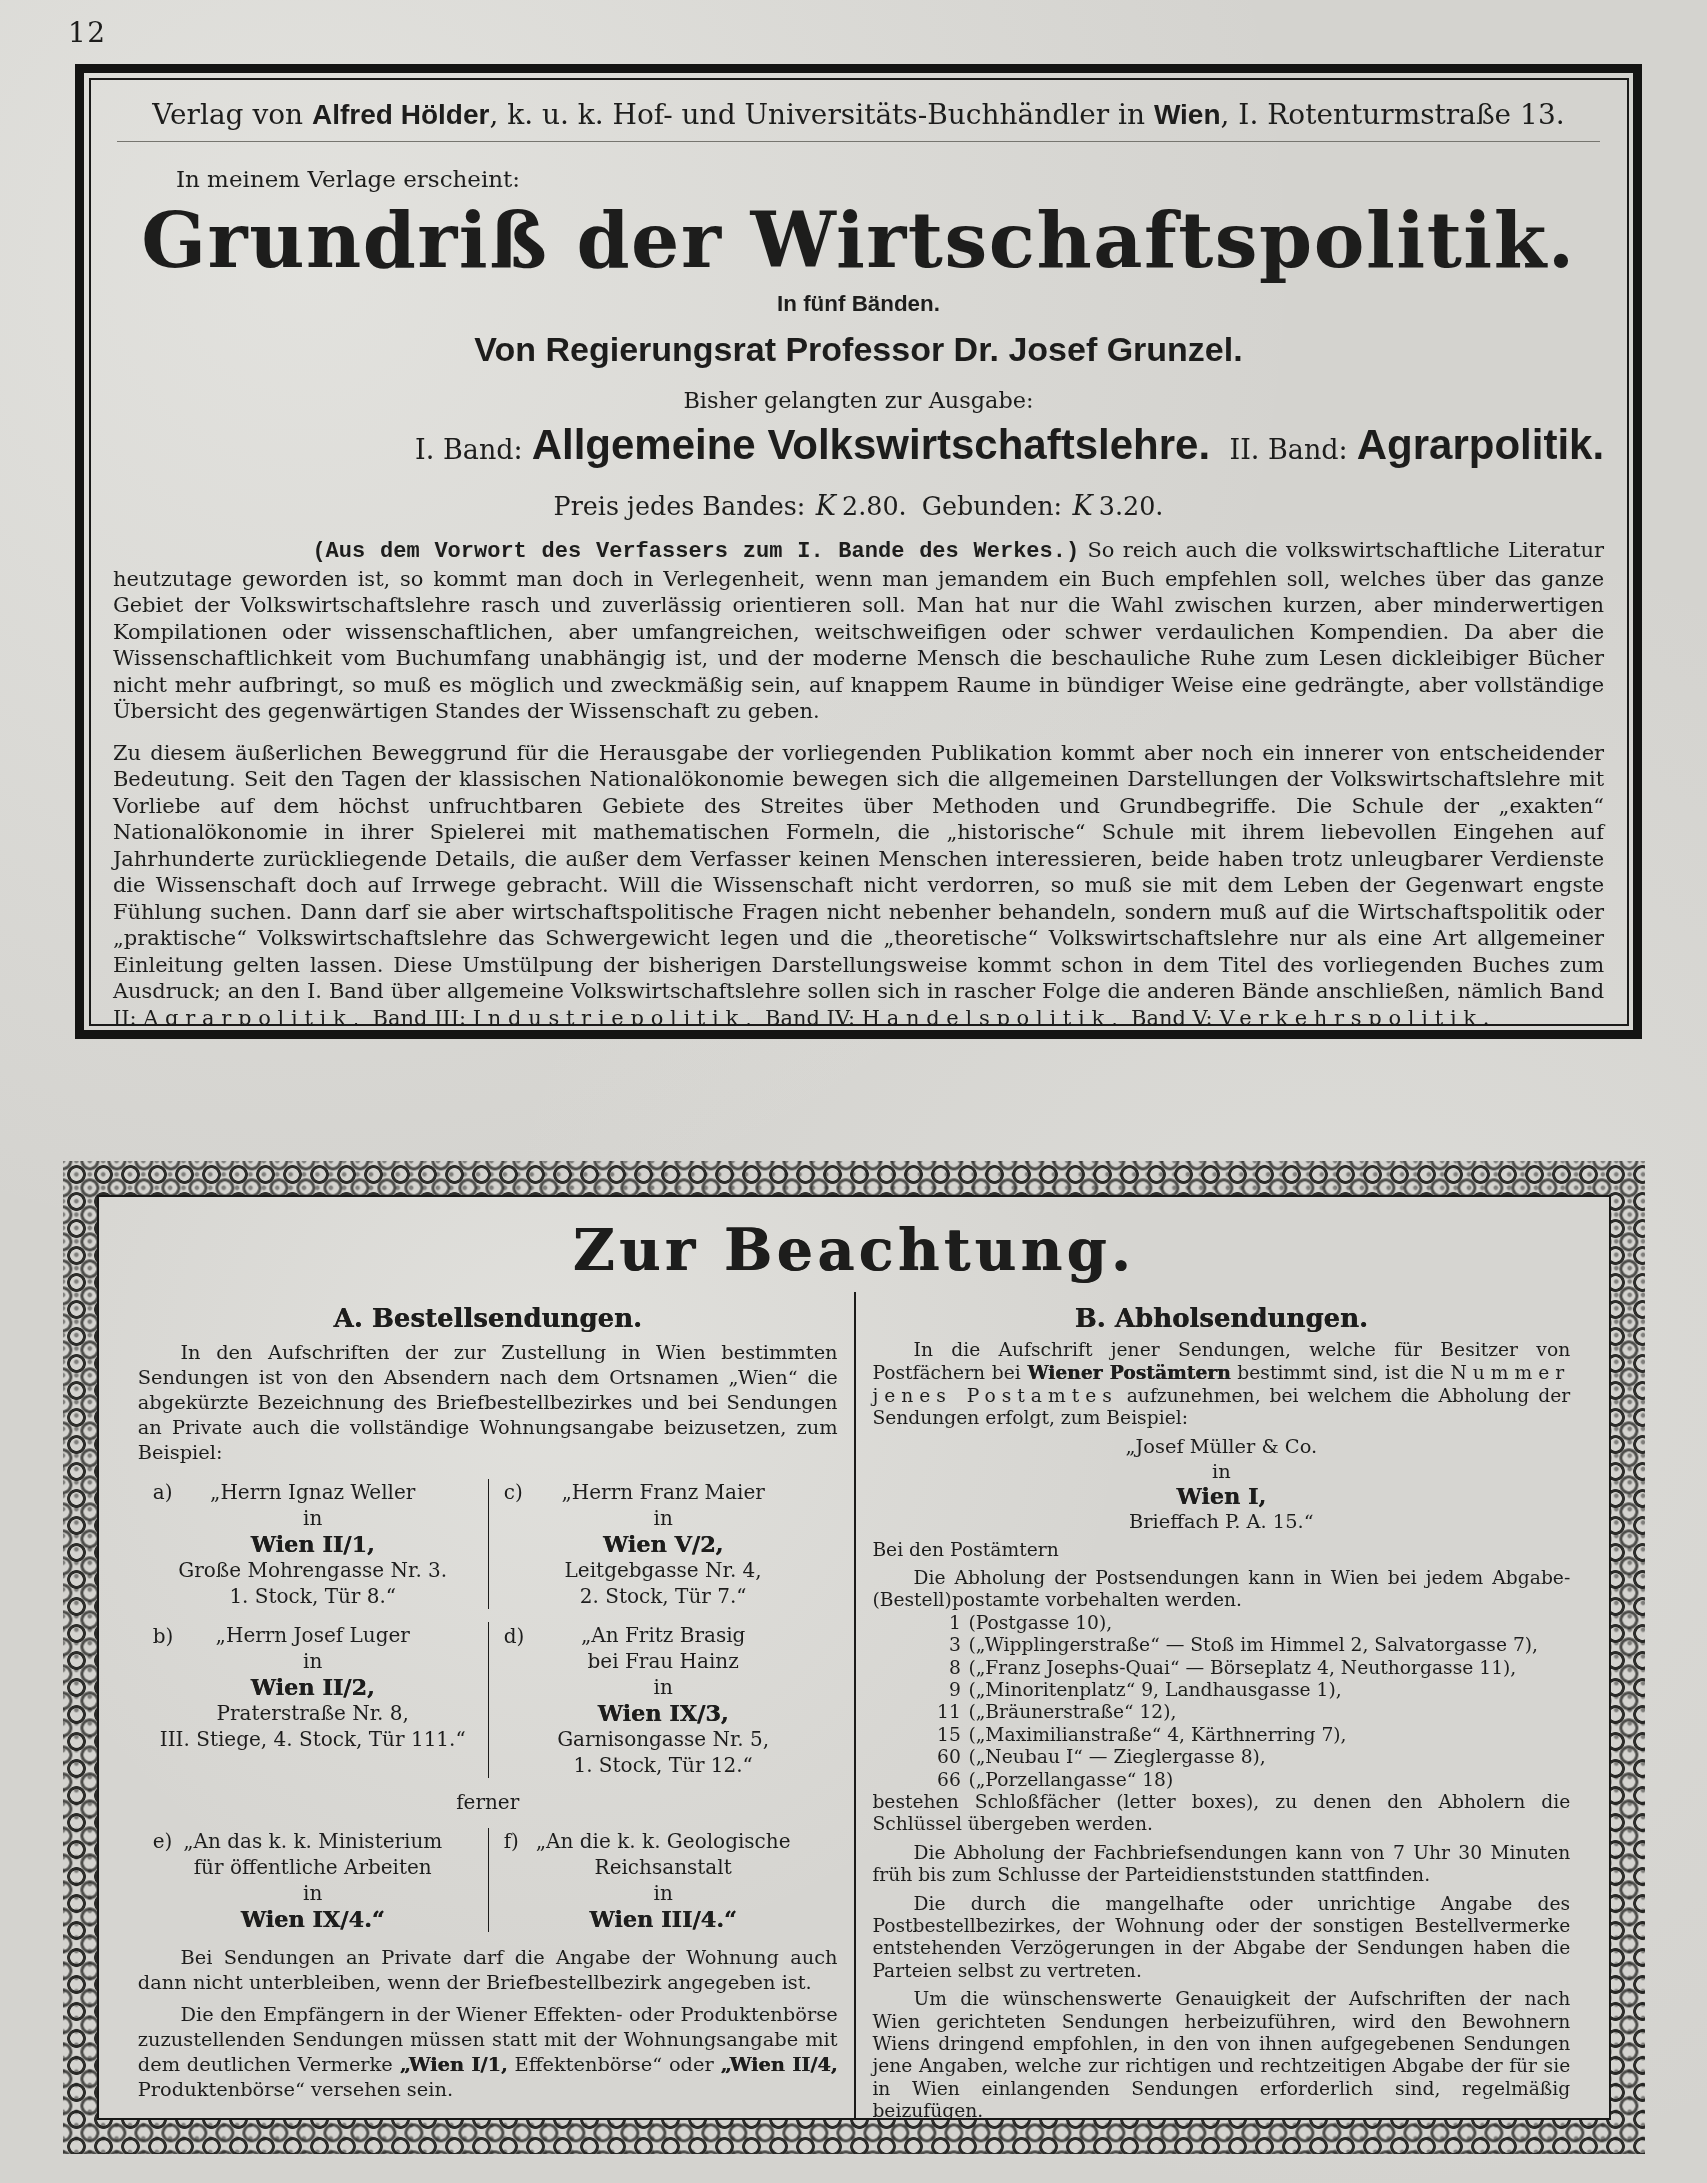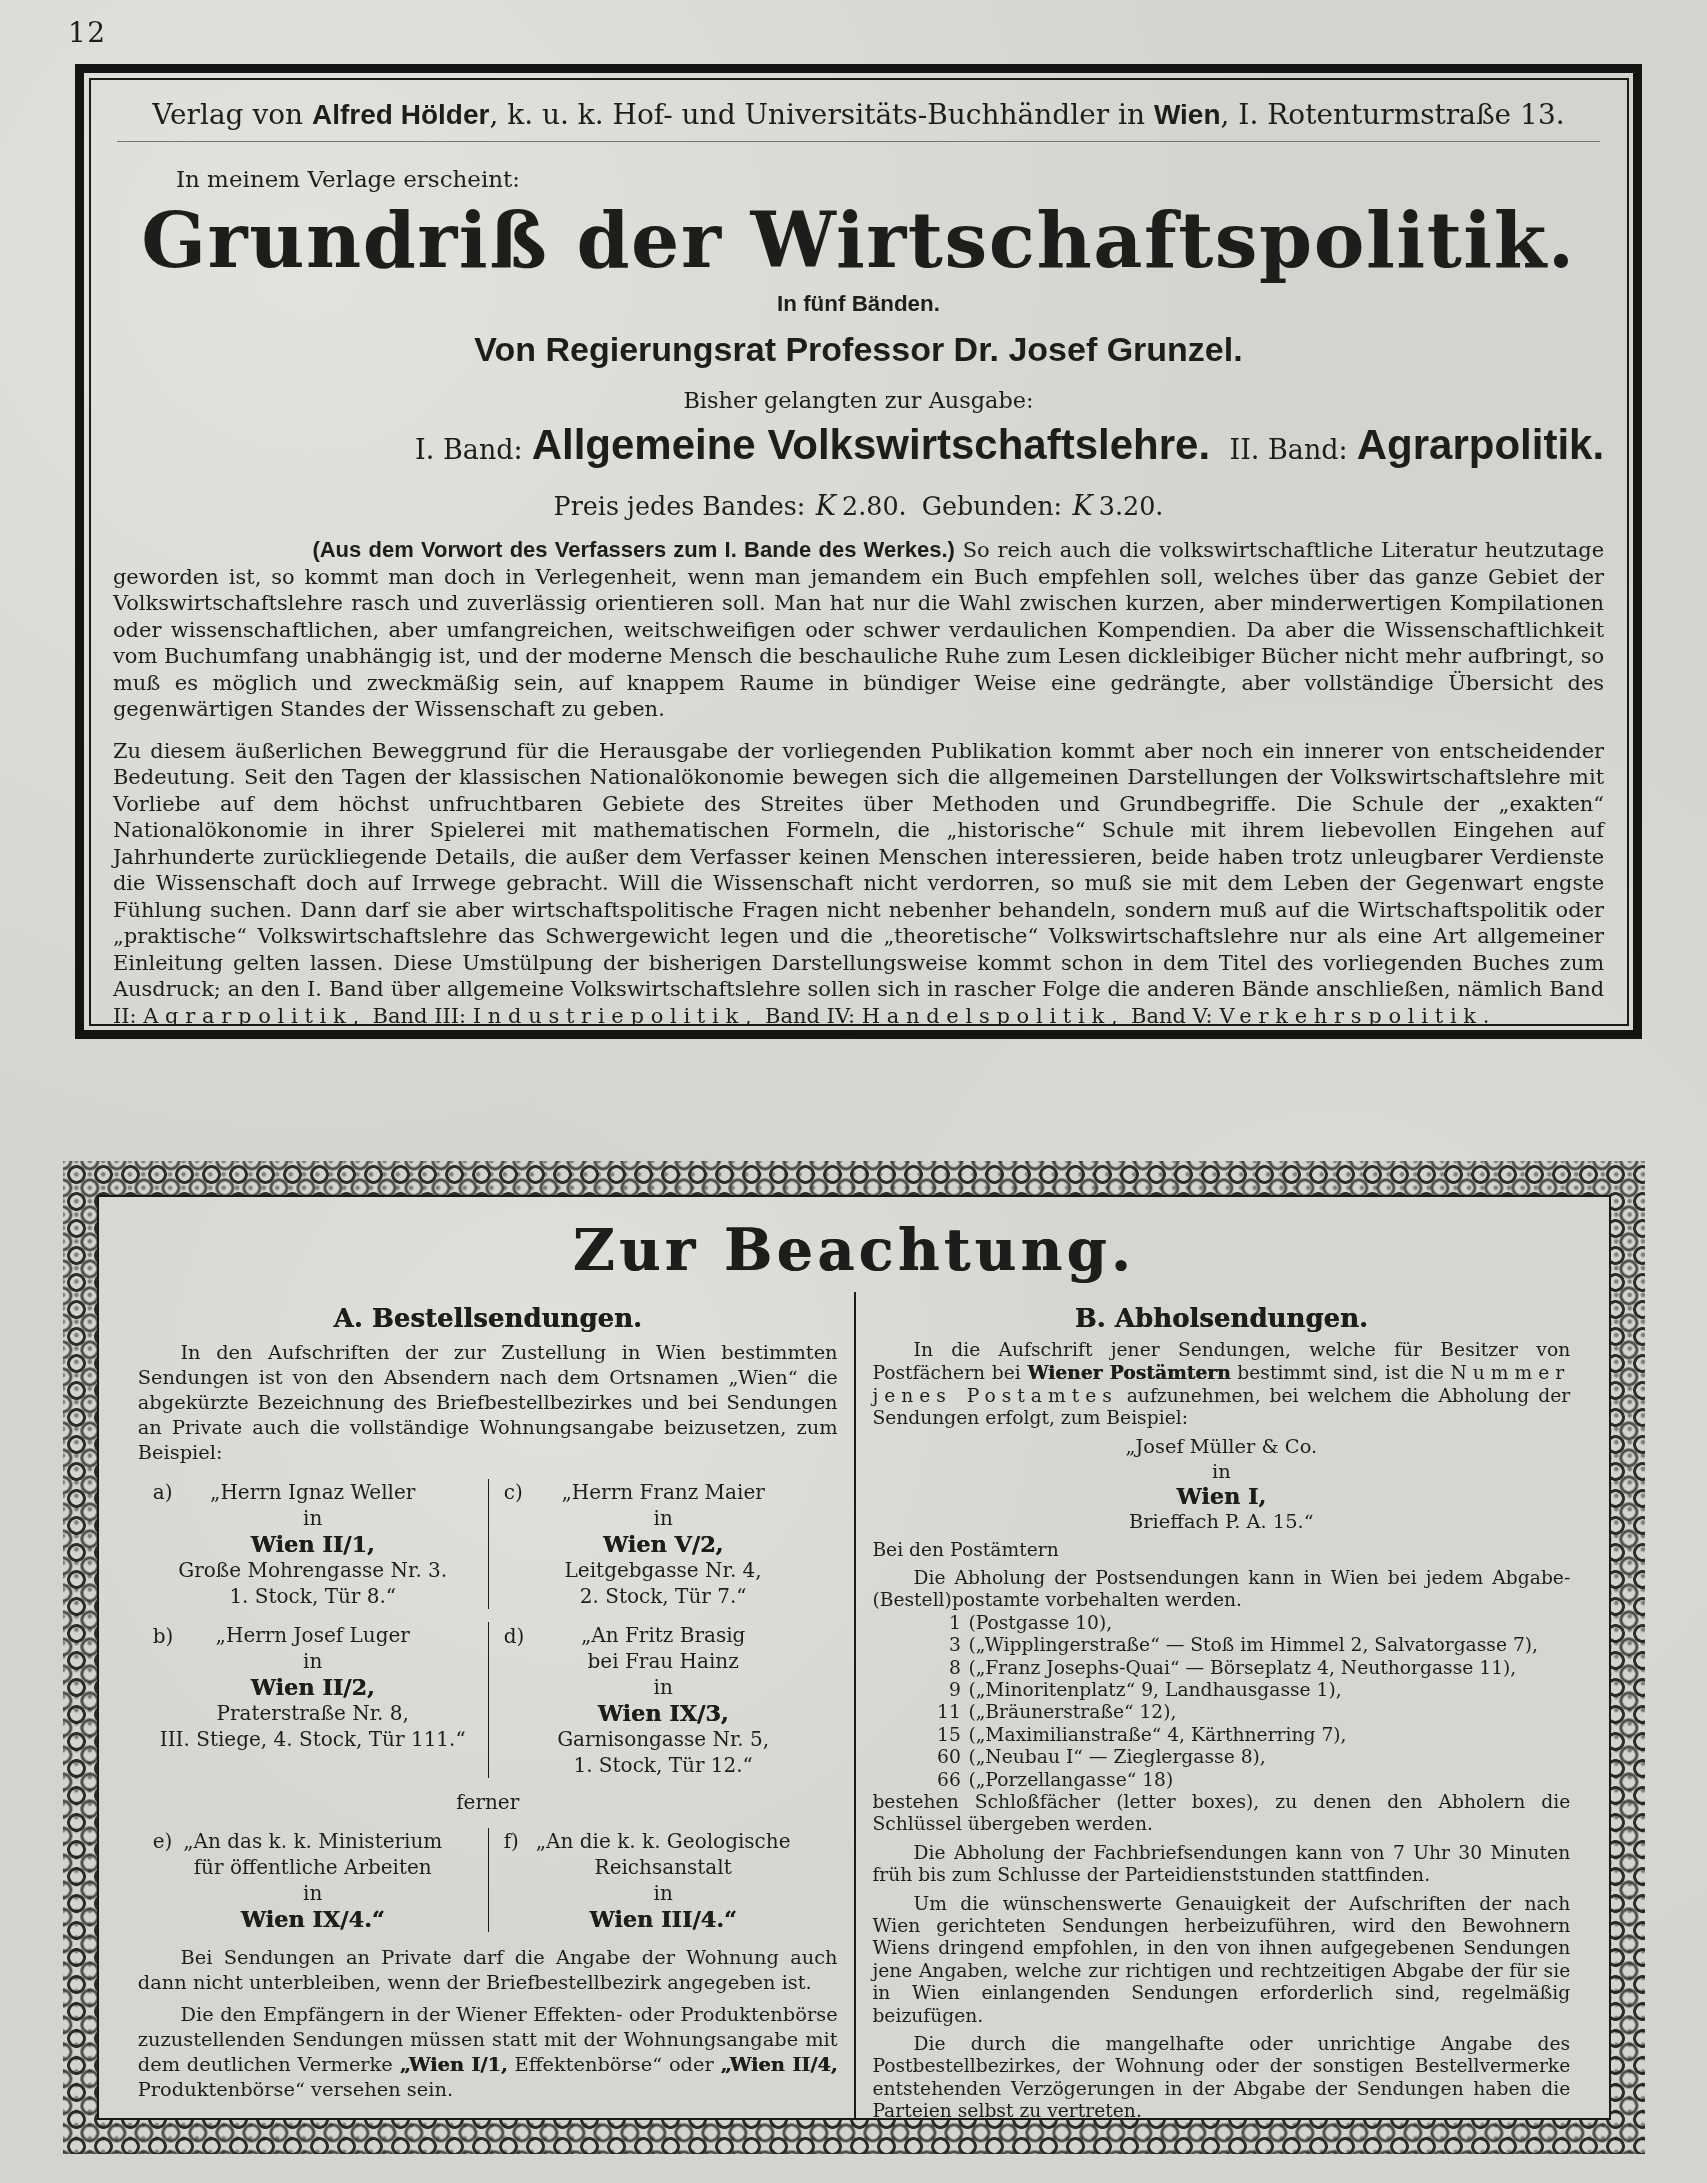--- a/index.html
+++ b/index.html
@@ -30,21 +30,21 @@
   .ad-issued{text-align:center;font-size:22.4px;margin:18px 0 0;}
   .bands{text-align:right;margin:9px 0 0;line-height:46px;}
   .band-label{font-size:27px;}
   .band-title{font-family:"Liberation Sans",sans-serif;font-weight:700;font-size:42px;margin:0 19.4px 0 9px;}
   .bands .band-title:last-child{margin-right:0;}
   .price{text-align:center;font-size:25.4px;margin:12px 0 0;}
   .price .k{font-style:italic;font-size:27px;margin:0 6px 0 10.5px;}
   .price .gap{margin-left:15px;}
   .ad-par{font-size:21px;line-height:26.5px;text-align:justify;margin:15px 0 0;}
   .ad-par.first{text-indent:9.5em;margin-top:16.4px;}
-  .lead{font-family:Liberation Sans, sans-serif;font-weight:700;font-size:22px;}
+  .lead{font-family:Liberation Mono, monospace;font-weight:700;font-size:22px;}
   .sperr{letter-spacing:.32em;}
 
   
   .notice-box{position:absolute;left:63px;top:1161px;width:1582px;height:993px;
     box-sizing:border-box;padding:34px;
     background-color:#d4d3cf;
     background-image:
       radial-gradient(circle, rgba(28,28,26,0) 6px, rgba(30,30,28,.92) 6.7px, rgba(30,30,28,.92) 9px, rgba(28,28,26,0) 9.7px),
       radial-gradient(circle, rgba(28,28,26,0) 6px, rgba(32,32,30,.75) 6.7px, rgba(32,32,30,.75) 9px, rgba(28,28,26,0) 9.7px),
       radial-gradient(circle, rgba(40,40,38,.5) 1.5px, rgba(40,40,38,0) 3px);
@@ -225,19 +225,19 @@
               <span class="desc">(„Neubau I“ — Zieglergasse 8),</span>
             </div>
           <div class="po">
               <span class="num">66</span>
               <span class="desc">(„Porzellangasse“ 18)</span>
             </div>
         </div>
 
         <p class="cpb noind" style="margin-top:0;">bestehen Schloßfächer (letter boxes), zu denen den Abholern die Schlüssel übergeben werden.</p>
         <p class="cpb">Die Abholung der Fachbriefsendungen kann von 7 Uhr 30 Minuten früh bis zum Schlusse der Parteidienststunden stattfinden.</p>
+        <p class="cpb">Die durch die mangelhafte oder unrichtige Angabe des Postbestellbezirkes, der Wohnung oder der sonstigen Bestellvermerke entstehenden Verzögerungen in der Abgabe der Sendungen haben die Parteien selbst zu vertreten.</p>
         <p class="cpb">Um die wünschenswerte Genauigkeit der Aufschriften der nach Wien gerichteten Sendungen herbeizuführen, wird den Bewohnern Wiens dringend empfohlen, in den von ihnen aufgegebenen Sendungen jene Angaben, welche zur richtigen und rechtzeitigen Abgabe der für sie in Wien einlangenden Sendungen erforderlich sind, regelmäßig beizufügen.</p>
-        <p class="cpb">Die durch die mangelhafte oder unrichtige Angabe des Postbestellbezirkes, der Wohnung oder der sonstigen Bestellvermerke entstehenden Verzögerungen in der Abgabe der Sendungen haben die Parteien selbst zu vertreten.</p>
       </div>
     </div>
   </div>
 </div>
 
 
 </body></html>

